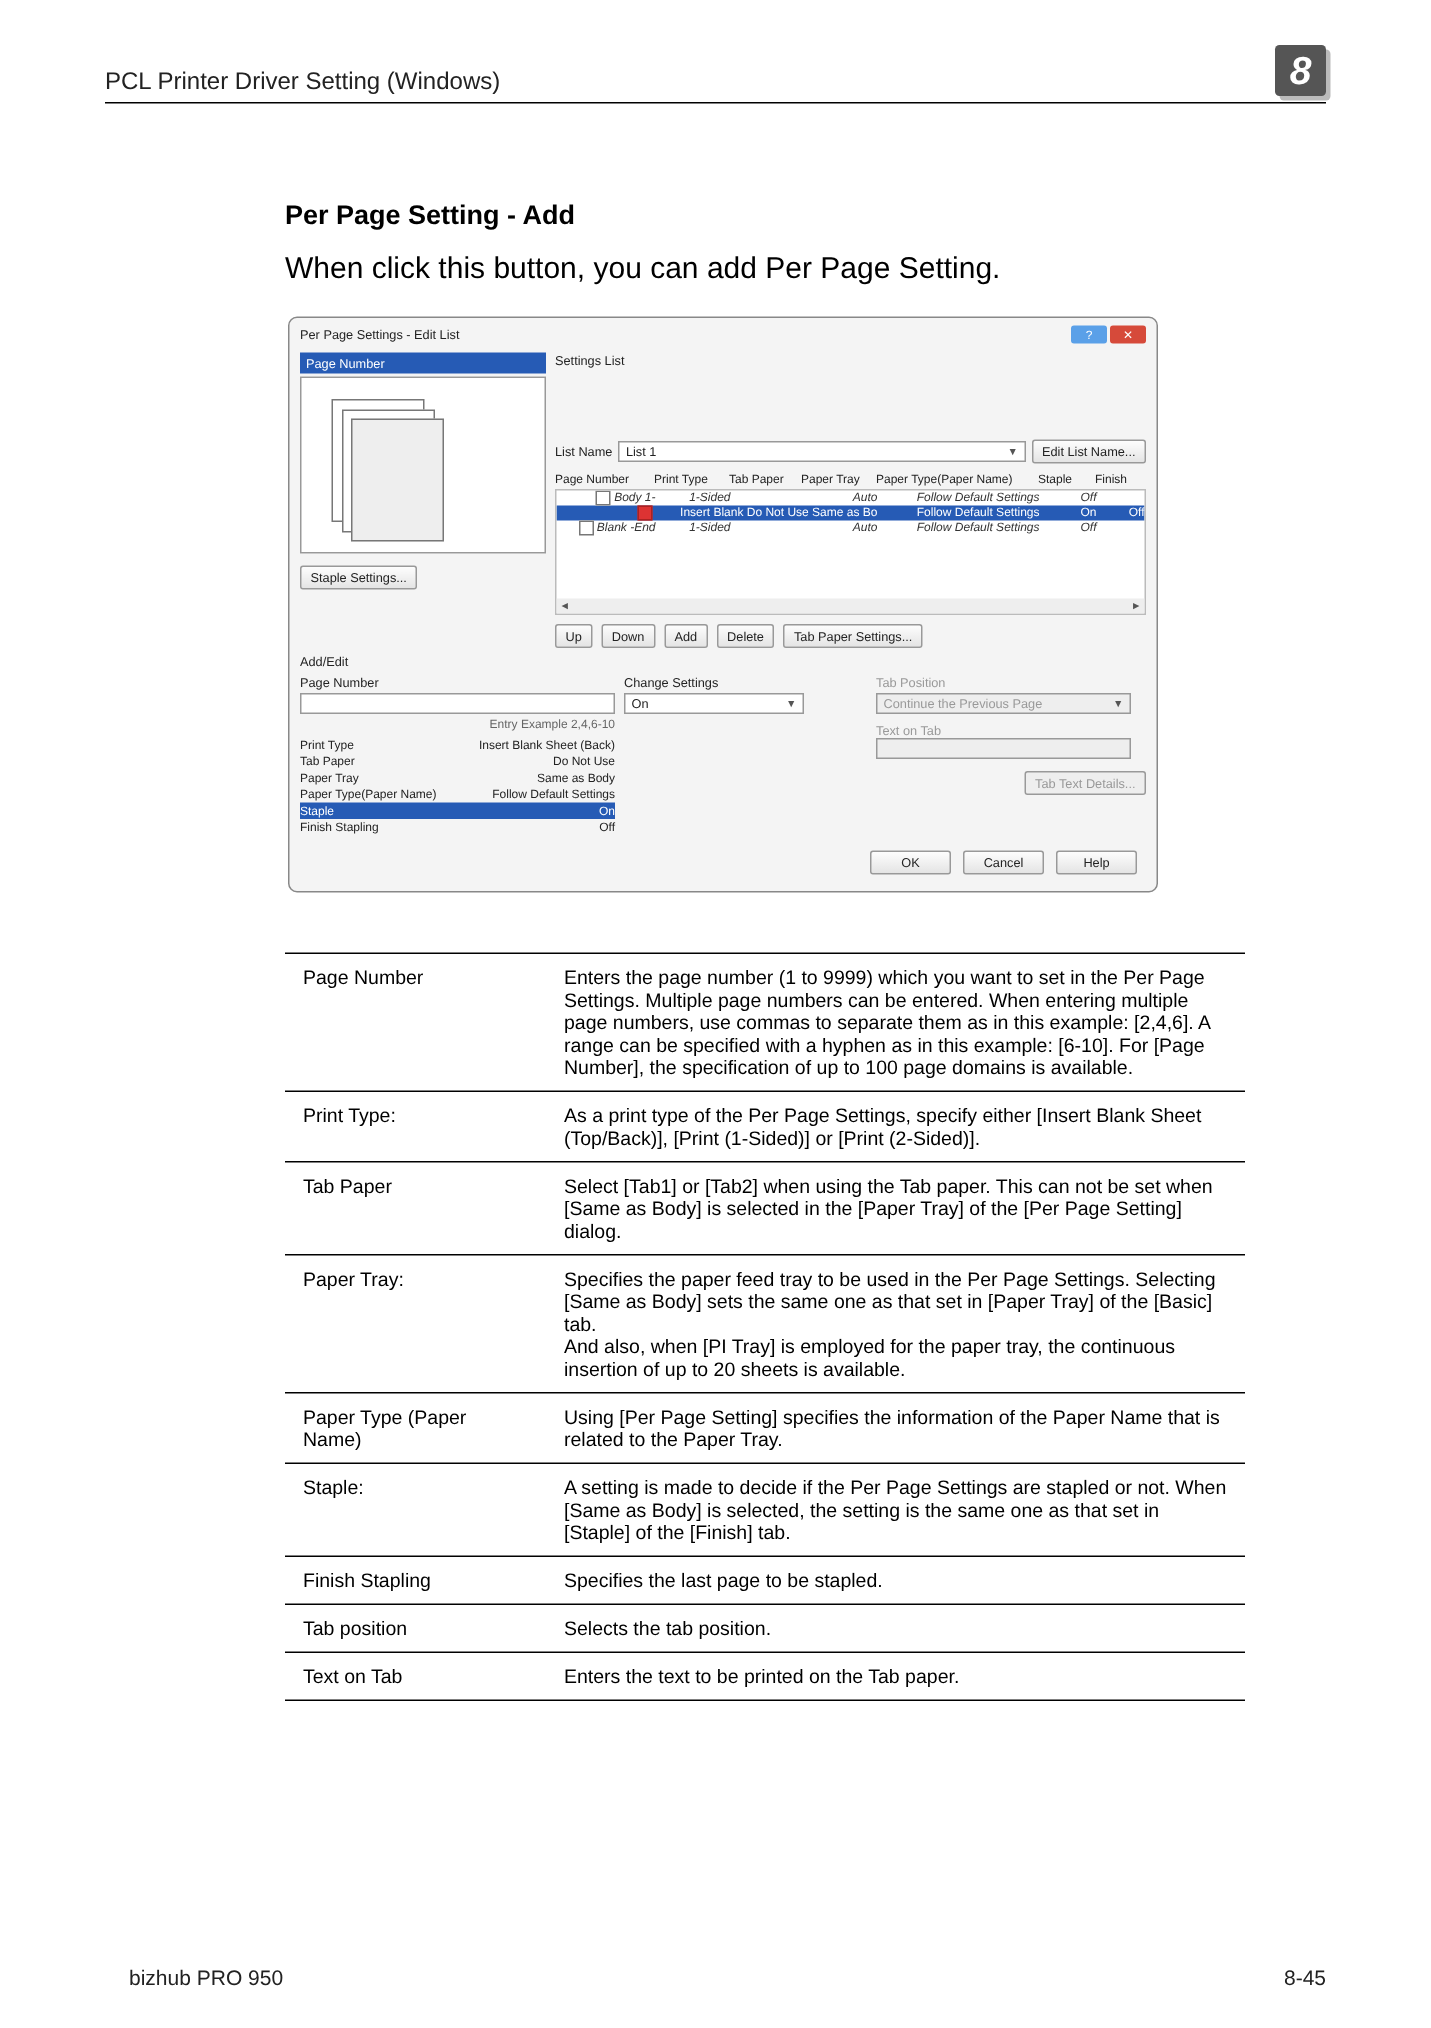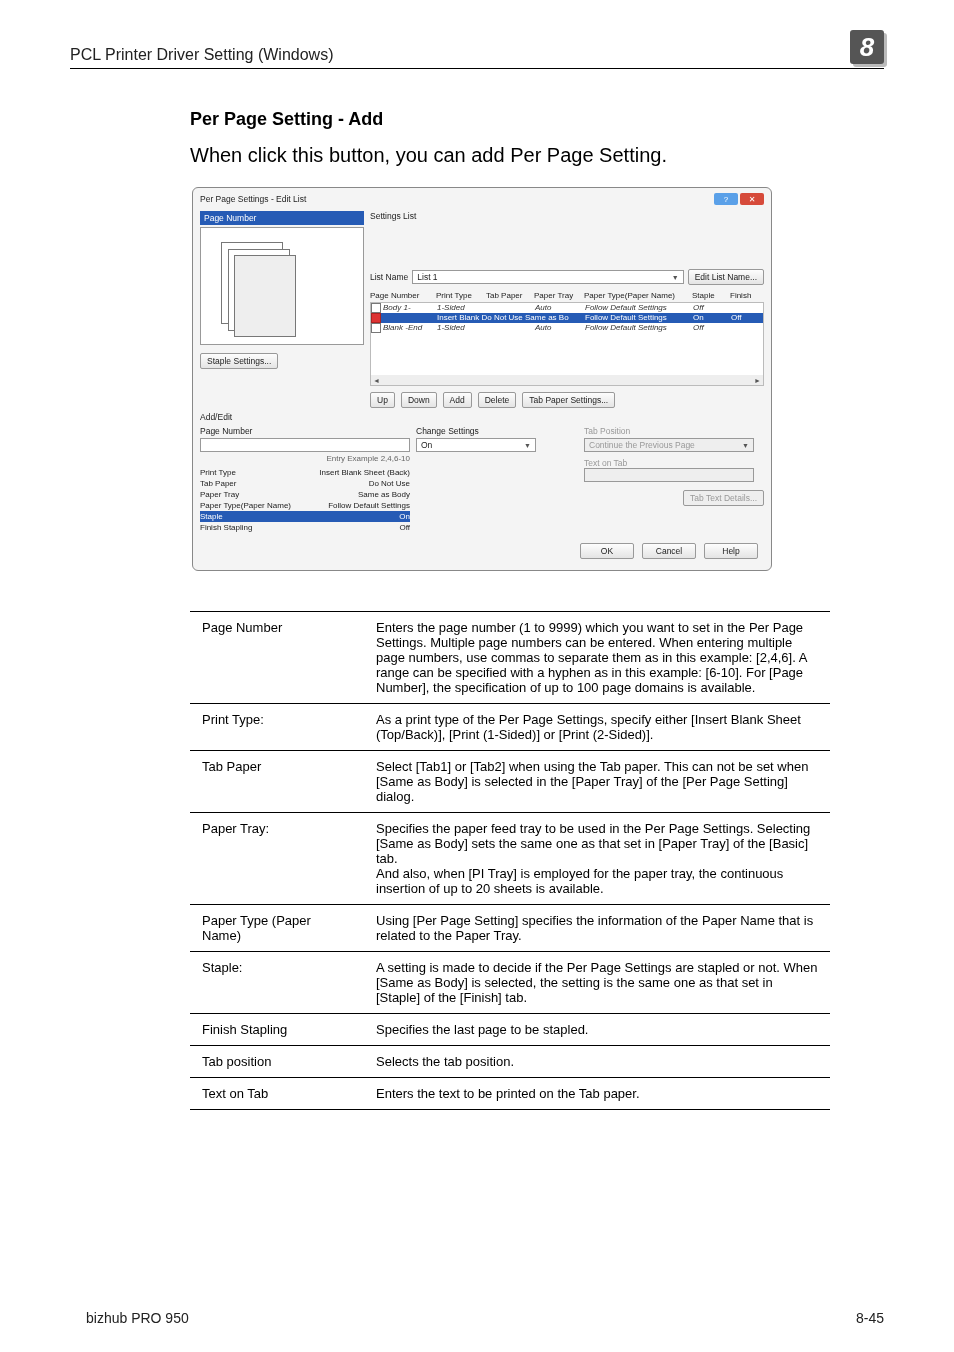--- a/index.html
+++ b/index.html
@@ -38,21 +38,21 @@
     border-radius: 3px;
     display: flex;
     align-items: center;
     justify-content: center;
     font-style: italic;
     box-shadow: 3px 3px 0 #bbb;
   }
   .section-title {
     font-weight: bold;
     font-size: 18px;
-    margin-top: 40px;
+    margin-top: 64px;
     margin-left: 120px;
   }
   .intro-line {
     font-size: 20px;
     margin-top: 14px;
     margin-left: 120px;
   }
 
   
   .dialog-wrap {
@@ -174,21 +174,21 @@
   }
   .grid-row .icon.red { background: #d33; border-color: #a22; }
   .grid-container {
     border: 1px solid #bbb;
     background: #fff;
     height: 82px;
     margin-top: 2px;
     overflow: hidden;
     position: relative;
   }
-  .grid-inner { padding: 0; }
+  .grid-inner { padding: 0; text-align: right; }
   .scroll-hint {
     position: absolute;
     bottom: 0; left: 0; right: 0;
     height: 10px;
     background: #eee;
     display: flex;
     justify-content: space-between;
     align-items: center;
     padding: 0 2px;
     box-sizing: border-box;

